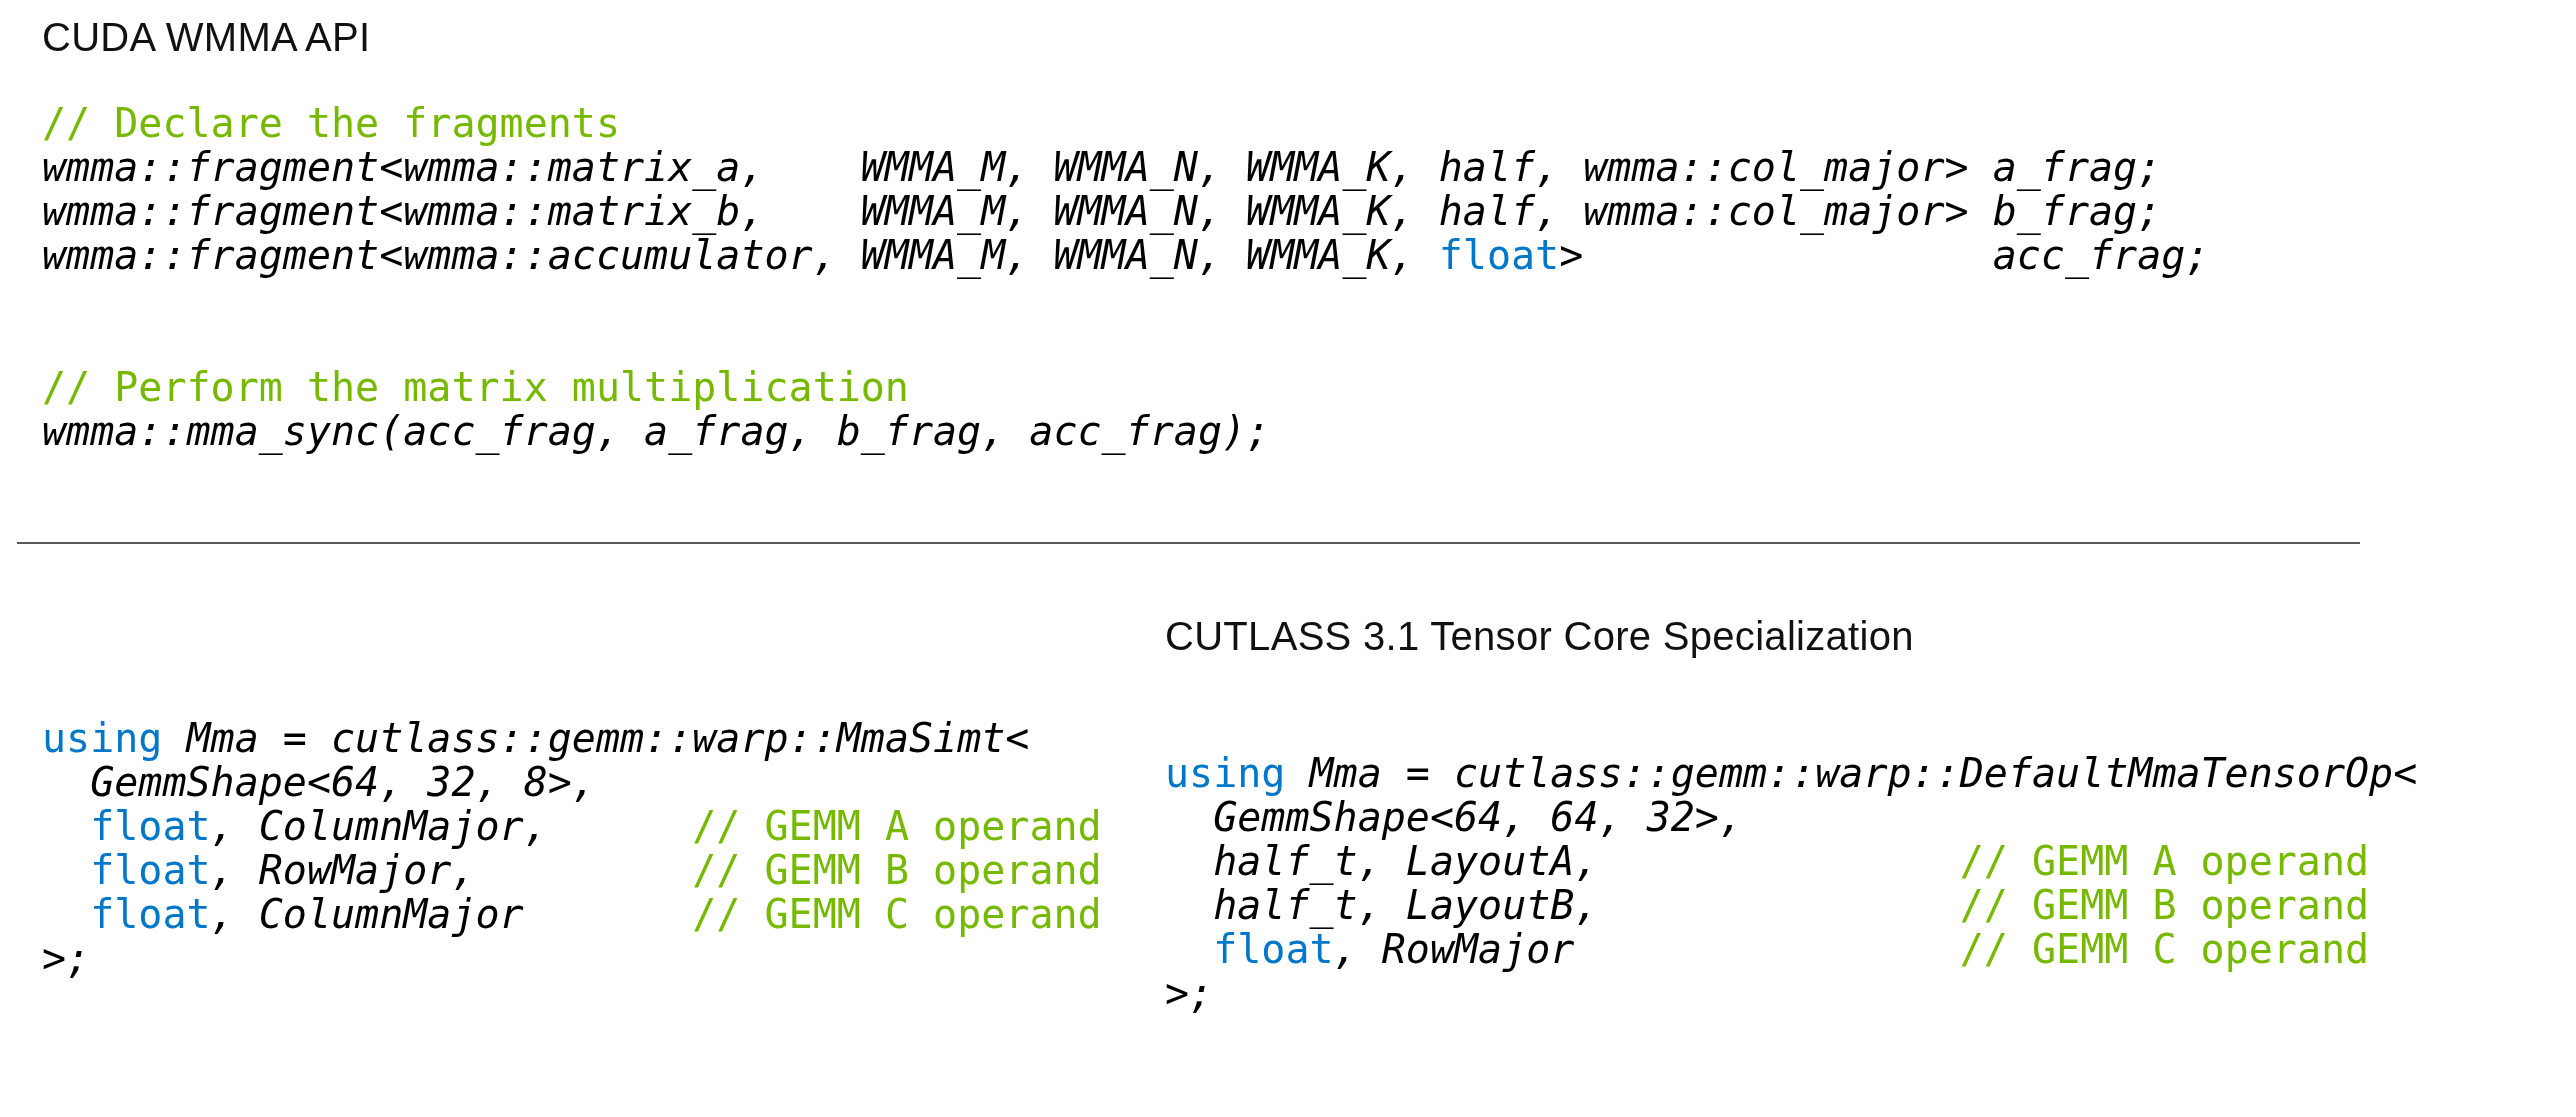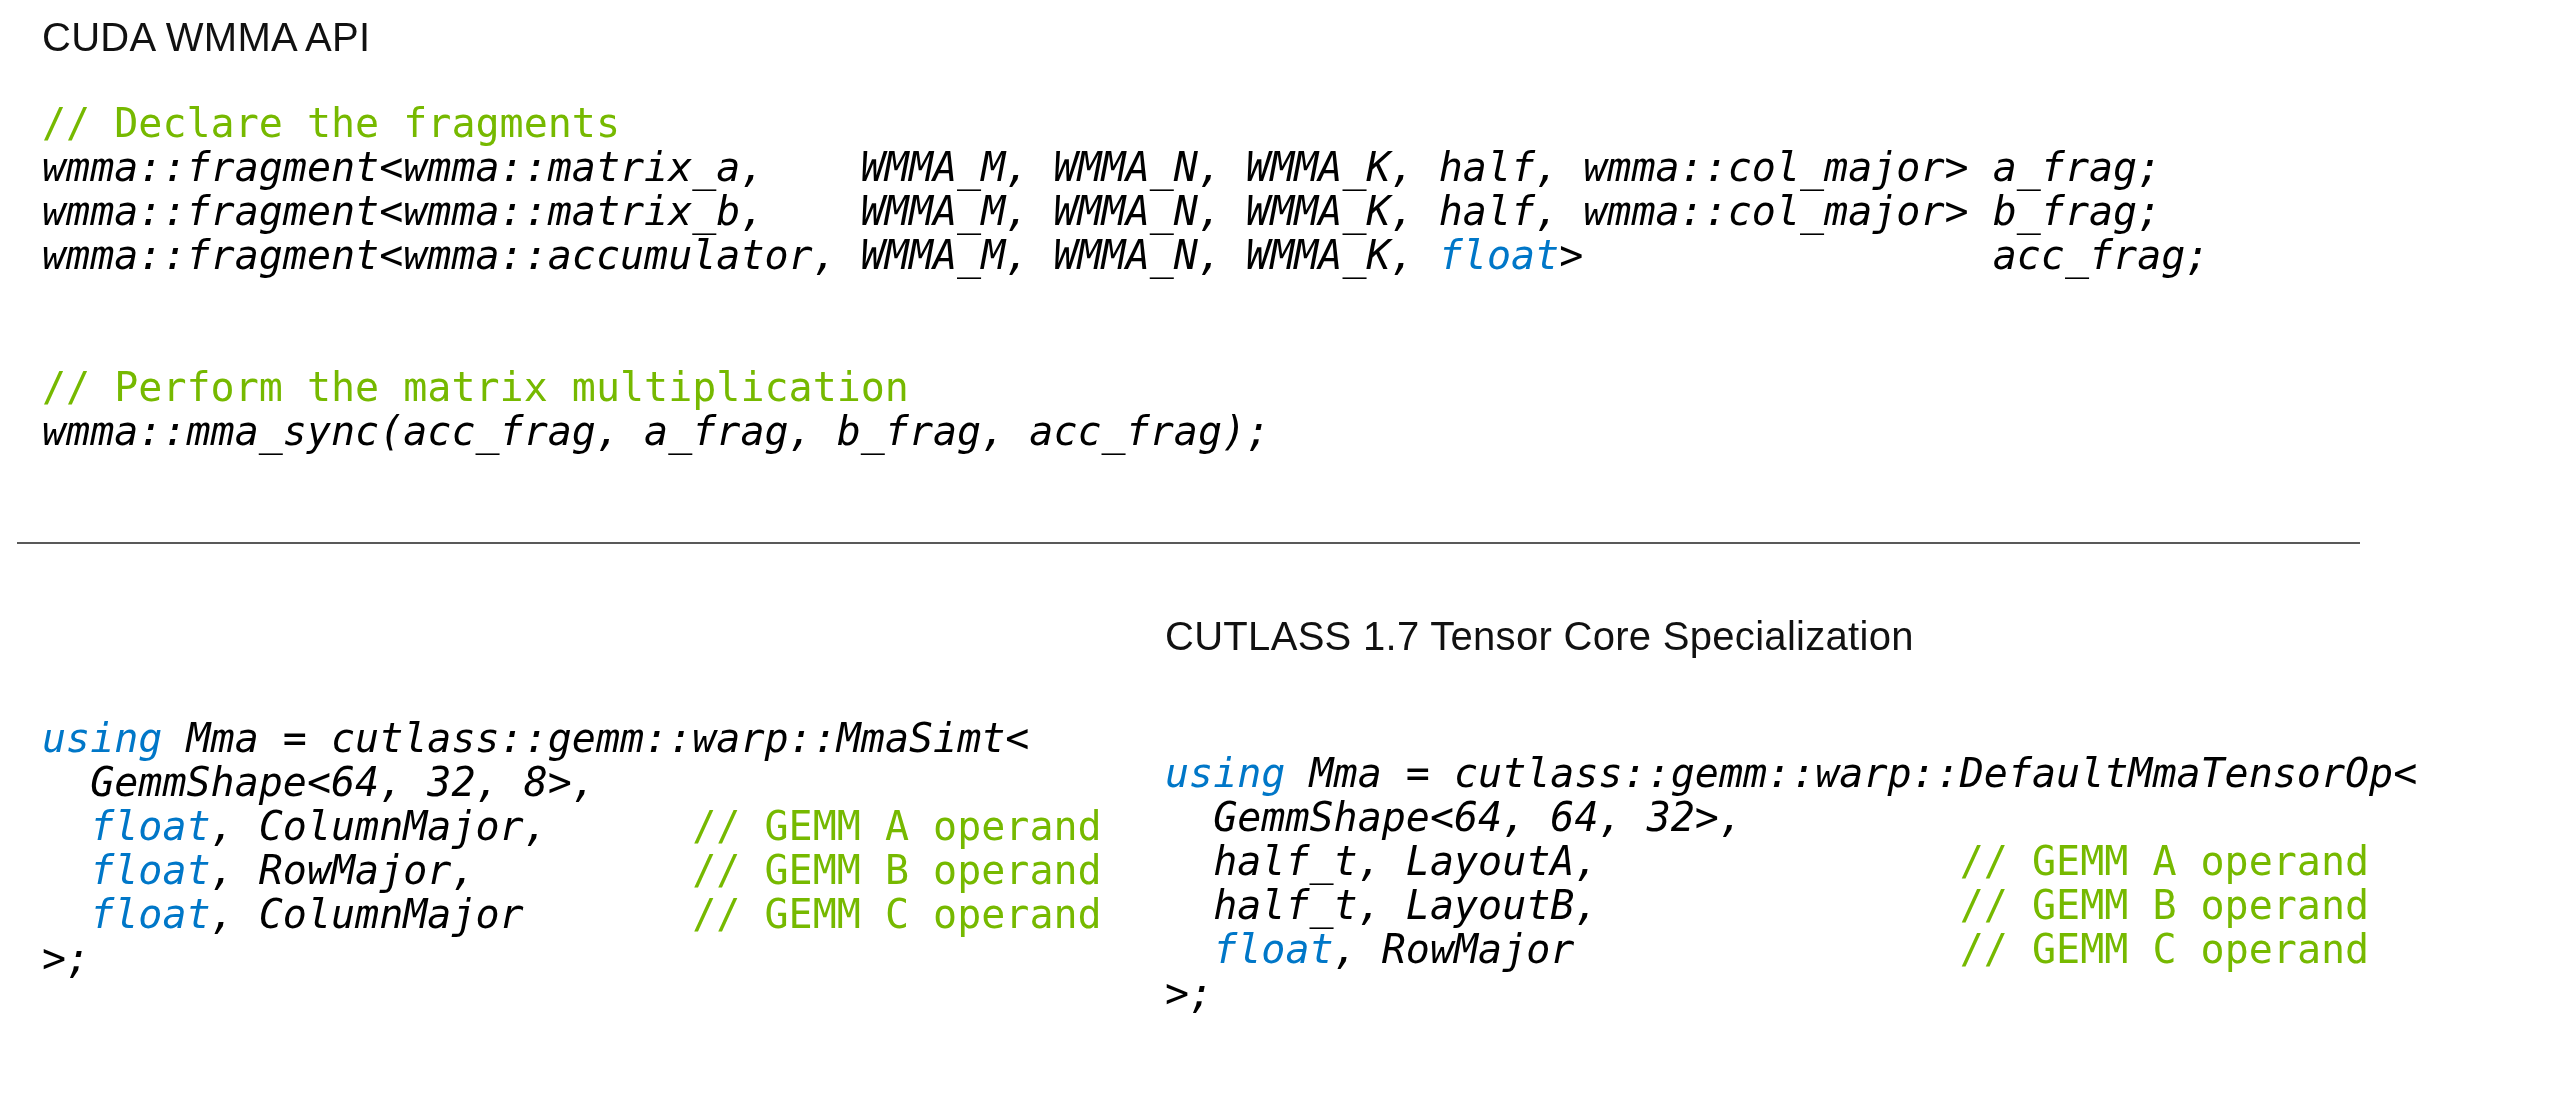--- a/index.html
+++ b/index.html
@@ -36,21 +36,21 @@
   }
   .code {
     font-family: "DejaVu Sans Mono", "Liberation Mono", monospace;
     font-size: 40px;
     line-height: 44px;
     color: var(--code);
     white-space: pre;
   }
   .code-line { white-space: pre; min-height: 44px; }
   .tok-plain   { color: var(--code); font-style: italic; }
-  .tok-keyword { color: var(--keyword); font-style: italic; }
+  .tok-keyword { color: var(--keyword); }
   .tok-comment { color: var(--comment); }
 
   .top-title   { position: absolute; left: 42px;   top: 14.8px; }
   .top-code    { position: absolute; left: 42px;   top: 101px; }
   .divider {
     position: absolute;
     left: 17px;
     top: 542px;
     width: 2343px;
     height: 0;
@@ -70,18 +70,18 @@
 
   <div class="code top-code"><div class="code-line"><span class="tok-comment">// Declare the fragments</span></div><div class="code-line"><span class="tok-plain">wmma::fragment&lt;wmma::matrix_a,    WMMA_M, WMMA_N, WMMA_K, half, wmma::col_major&gt; a_frag;</span></div><div class="code-line"><span class="tok-plain">wmma::fragment&lt;wmma::matrix_b,    WMMA_M, WMMA_N, WMMA_K, half, wmma::col_major&gt; b_frag;</span></div><div class="code-line"><span class="tok-plain">wmma::fragment&lt;wmma::accumulator, WMMA_M, WMMA_N, WMMA_K, </span><span class="tok-keyword">float</span><span class="tok-plain">&gt;                 acc_frag;</span></div><div class="code-line">&nbsp;</div><div class="code-line">&nbsp;</div><div class="code-line"><span class="tok-comment">// Perform the matrix multiplication</span></div><div class="code-line"><span class="tok-plain">wmma::mma_sync(acc_frag, a_frag, b_frag, acc_frag);</span></div></div>
 
   <div class="divider"></div>
 
   <div class="col-left">
     <div class="code col-code"><div class="code-line"><span class="tok-keyword">using</span><span class="tok-plain"> Mma = cutlass::gemm::warp::MmaSimt&lt;</span></div><div class="code-line"><span class="tok-plain">  GemmShape&lt;64, 32, 8&gt;,</span></div><div class="code-line"><span class="tok-plain">  </span><span class="tok-keyword">float</span><span class="tok-plain">, ColumnMajor,      </span><span class="tok-comment">// GEMM A operand</span></div><div class="code-line"><span class="tok-plain">  </span><span class="tok-keyword">float</span><span class="tok-plain">, RowMajor,         </span><span class="tok-comment">// GEMM B operand</span></div><div class="code-line"><span class="tok-plain">  </span><span class="tok-keyword">float</span><span class="tok-plain">, ColumnMajor       </span><span class="tok-comment">// GEMM C operand</span></div><div class="code-line"><span class="tok-plain">&gt;;</span></div></div>
   </div>
 
   <div class="col-right">
-    <div class="heading col-title">CUTLASS 1.7 Tensor Core Specialization</div>
+    <div class="heading col-title">CUTLASS 3.1 Tensor Core Specialization</div>
     <div class="code col-code"><div class="code-line"><span class="tok-keyword">using</span><span class="tok-plain"> Mma = cutlass::gemm::warp::DefaultMmaTensorOp&lt;</span></div><div class="code-line"><span class="tok-plain">  GemmShape&lt;64, 64, 32&gt;,</span></div><div class="code-line"><span class="tok-plain">  half_t, LayoutA,               </span><span class="tok-comment">// GEMM A operand</span></div><div class="code-line"><span class="tok-plain">  half_t, LayoutB,               </span><span class="tok-comment">// GEMM B operand</span></div><div class="code-line"><span class="tok-plain">  </span><span class="tok-keyword">float</span><span class="tok-plain">, RowMajor                </span><span class="tok-comment">// GEMM C operand</span></div><div class="code-line"><span class="tok-plain">&gt;;</span></div></div>
   </div>
 
 </div>
 
 
 </body></html>

